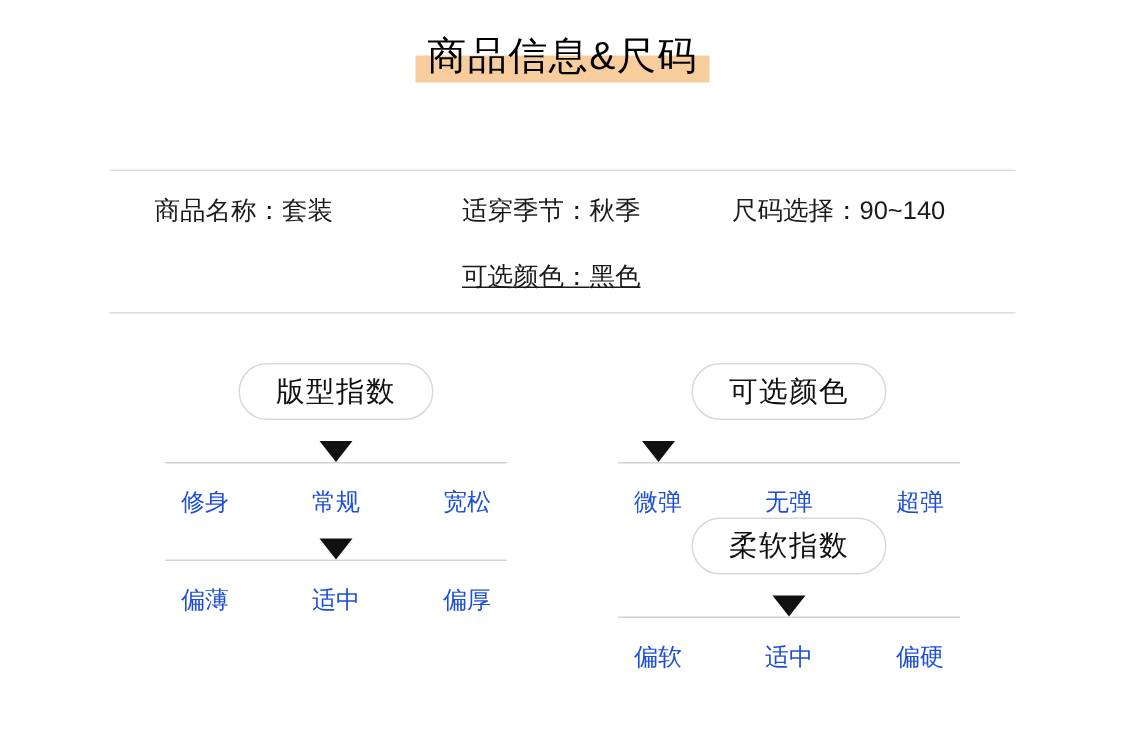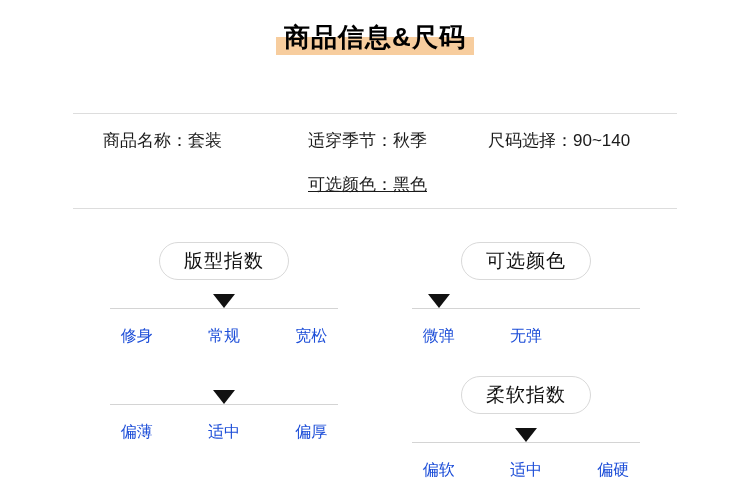--- a/index.html
+++ b/index.html
@@ -9,21 +9,21 @@
     color: #1a1a1a;
   }
   .wrapper { width: 604px; margin: 0 auto; }
 
   
   .title-row { text-align: center; margin-top: 22px; height: 34px; }
   .page-title {
     position: relative;
     display: inline-block;
     font-size: 26px;
-    font-weight: bold;
+    font-weight: normal;
     color: #000000;
     letter-spacing: 1px;
     line-height: 30px;
     z-index: 0;
   }
   .title-highlight {
     position: absolute;
     left: -8px; right: -8px;
     bottom: -3px;
     height: 18px;
@@ -51,21 +51,20 @@
     padding-left: 235px;
     line-height: 20px;
     text-decoration: underline;
   }
   .info-cell { white-space: nowrap; }
 
   
   .scales-grid {
     display: grid;
     grid-template-columns: 302px 302px;
-    row-gap: 31px;
     margin-top: 33px;
   }
   .scale-section { position: relative; }
   .pill-row { display: flex; justify-content: center; }
   .scale-title-pill {
     height: 38px;
     min-width: 112px;
     padding: 0 24px;
     border: 1px solid #D9D9D9;
     border-radius: 19px;
@@ -150,20 +149,21 @@
     </div>
     <div class="track-wrap">
       <div class="track-line"></div>
       <div class="marker-rail">
         <div class="selected-marker" style="left: 16.6667%;"></div>
       </div>
     </div>
     <div class="scale-options">
           <span>微弹</span>
           <span>无弹</span>
+          <span>超弹</span>
         </div>
   </div>
 
   <div class="scale-section">
     <div class="track-wrap">
       <div class="track-line"></div>
       <div class="marker-rail">
         <div class="selected-marker" style="left: 50%;"></div>
       </div>
     </div>

